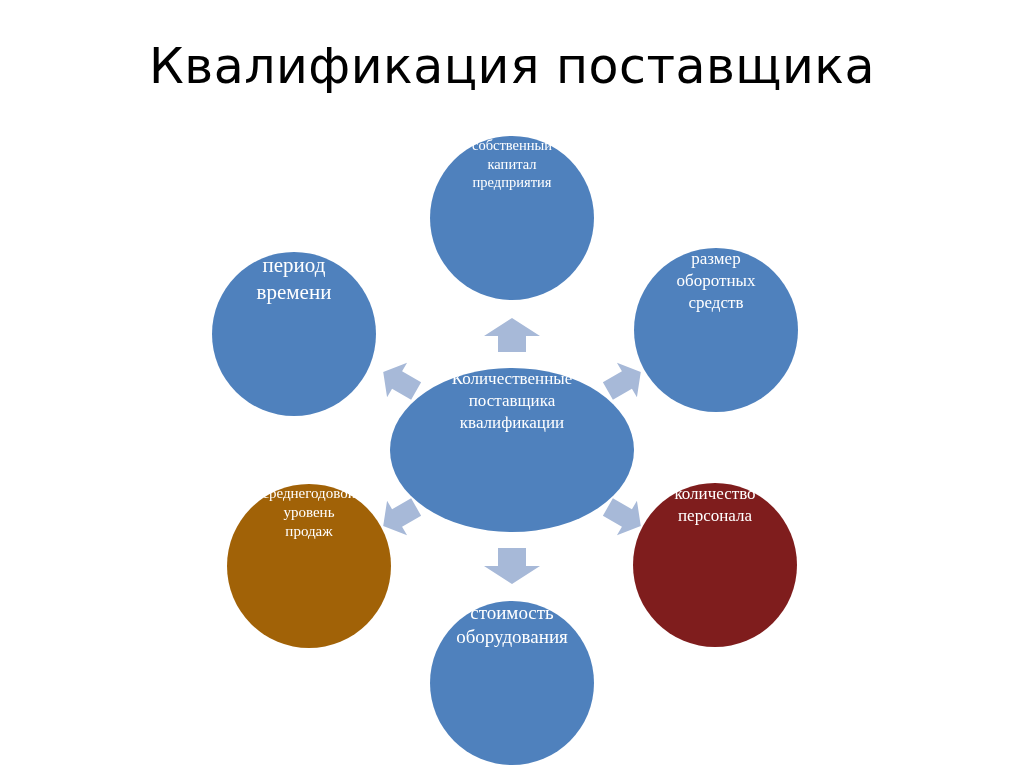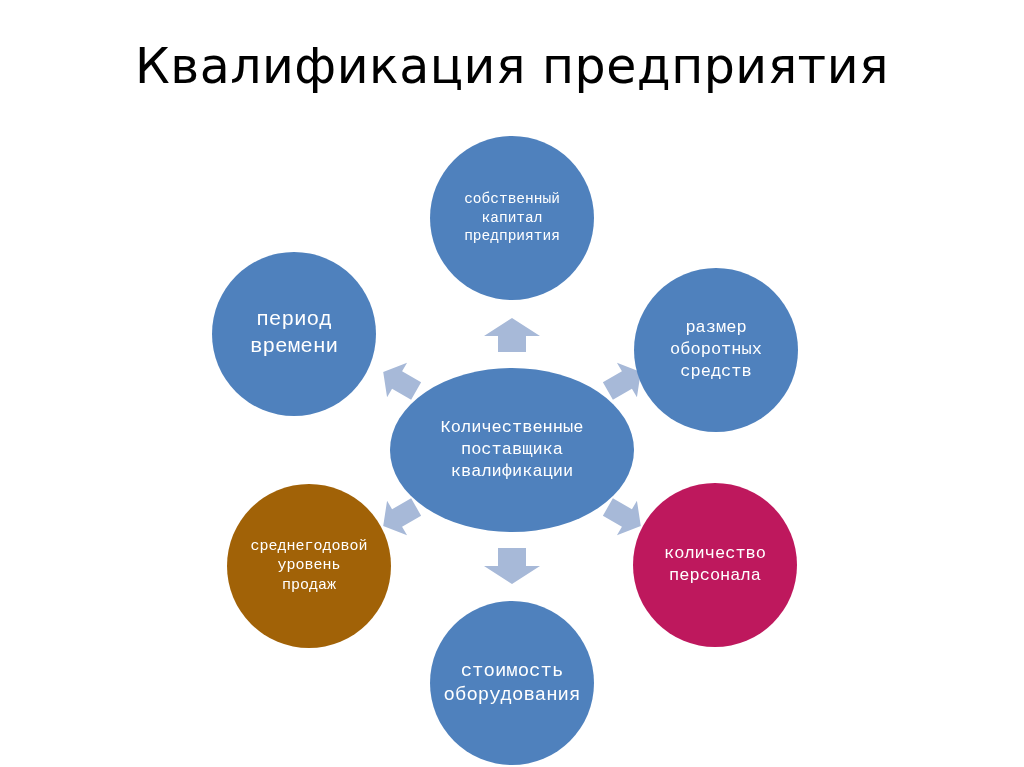--- a/index.html
+++ b/index.html
@@ -2,29 +2,29 @@
 <html><head>
 <meta charset="utf-8">
 <style>
   html, body { margin:0; padding:0; background:#ffffff; }
   body { width:1024px; height:767px; position:relative; overflow:hidden;
          font-family:"Liberation Sans", "DejaVu Sans", sans-serif; }
   .title { position:absolute; left:0; top:38px; width:1024px; text-align:center;
            font-size:49px; color:#000; font-family:"DejaVu Sans","Liberation Sans",sans-serif;
            letter-spacing:0.5px; }
   svg.diagram { position:absolute; left:0; top:0; }
-  .node { position:absolute; display:flex; align-items:center; justify-content:center;
+  .node { position:absolute; display:flex; align-items:flex-start; justify-content:center;
           text-align:center; color:#ffffff; border-radius:50%;
-          font-family:Liberation Mono, monospace; line-height:1.28; }
+          font-family:Liberation Serif, serif; line-height:1.28; }
   .node span { display:block; white-space:pre-line; }
 </style>
 </head>
 <body>
 
-<div class="title">Квалификация предприятия</div>
+<div class="title">Квалификация поставщика</div>
 
 <svg class="diagram" width="1024" height="767" viewBox="0 0 1024 767">
 
   <g>
     <polygon points="512,318 540,336 526,336 526,352 498,352 498,336 484,336" fill="#a7b9d8"></polygon>
   </g>
 
   <g>
     <polygon points="498,548 526,548 526,566 540,566 512,584 484,566 498,566" fill="#a7b9d8"></polygon>
   </g>
@@ -51,27 +51,27 @@
 поставщика
 квалификации</span>
 </div>
 
 <div class="node" style="left:430px; top:136px; width:164px; height:164px; background:#4f81bd; font-size:14.5px;">
   <span>собственный
 капитал
 предприятия</span>
 </div>
 
-<div class="node" style="left:634px; top:268px; width:164px; height:164px; background:#4f81bd; font-size:17px;">
+<div class="node" style="left:634px; top:248px; width:164px; height:164px; background:#4f81bd; font-size:17px;">
   <span>размер
 оборотных
 средств</span>
 </div>
 
-<div class="node" style="left:633px; top:483px; width:164px; height:164px; background:#be185d; font-size:17px;">
+<div class="node" style="left:633px; top:483px; width:164px; height:164px; background:#7f1d1d; font-size:17px;">
   <span>количество
 персонала</span>
 </div>
 
 <div class="node" style="left:430px; top:601px; width:164px; height:164px; background:#4f81bd; font-size:19px;">
   <span>стоимость
 оборудования</span>
 </div>
 
 <div class="node" style="left:227px; top:484px; width:164px; height:164px; background:#a16207; font-size:15px;">

